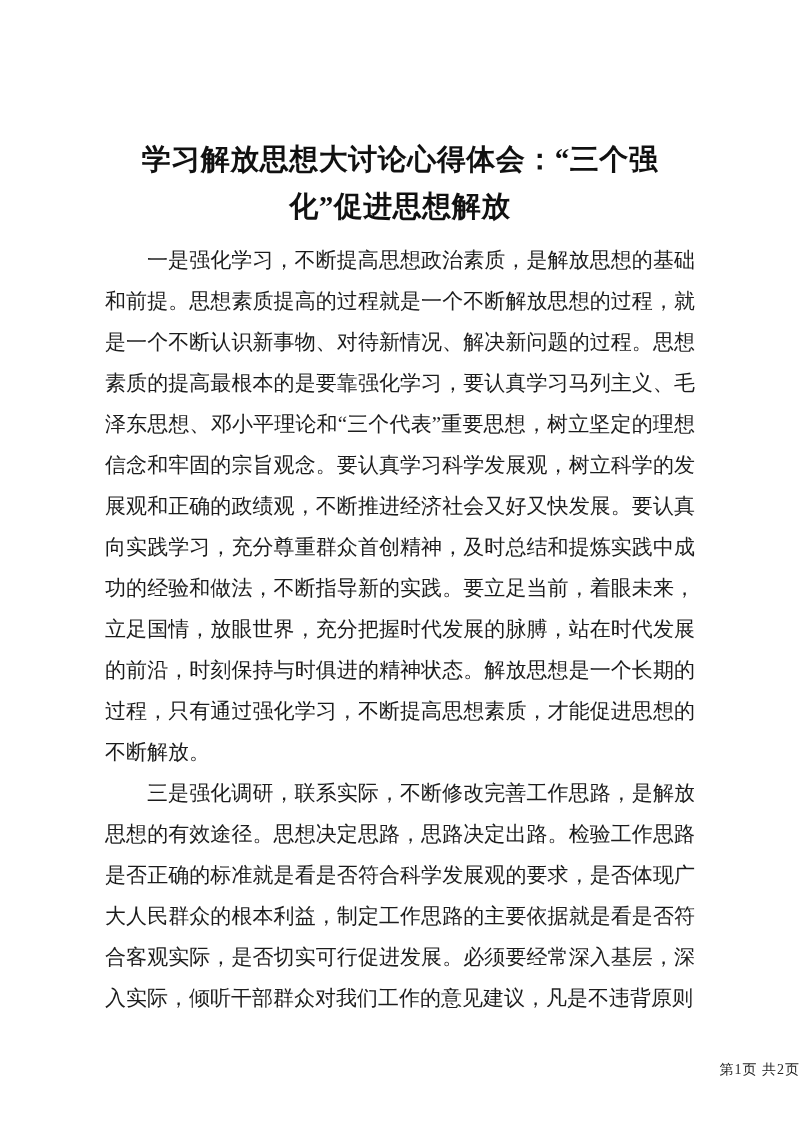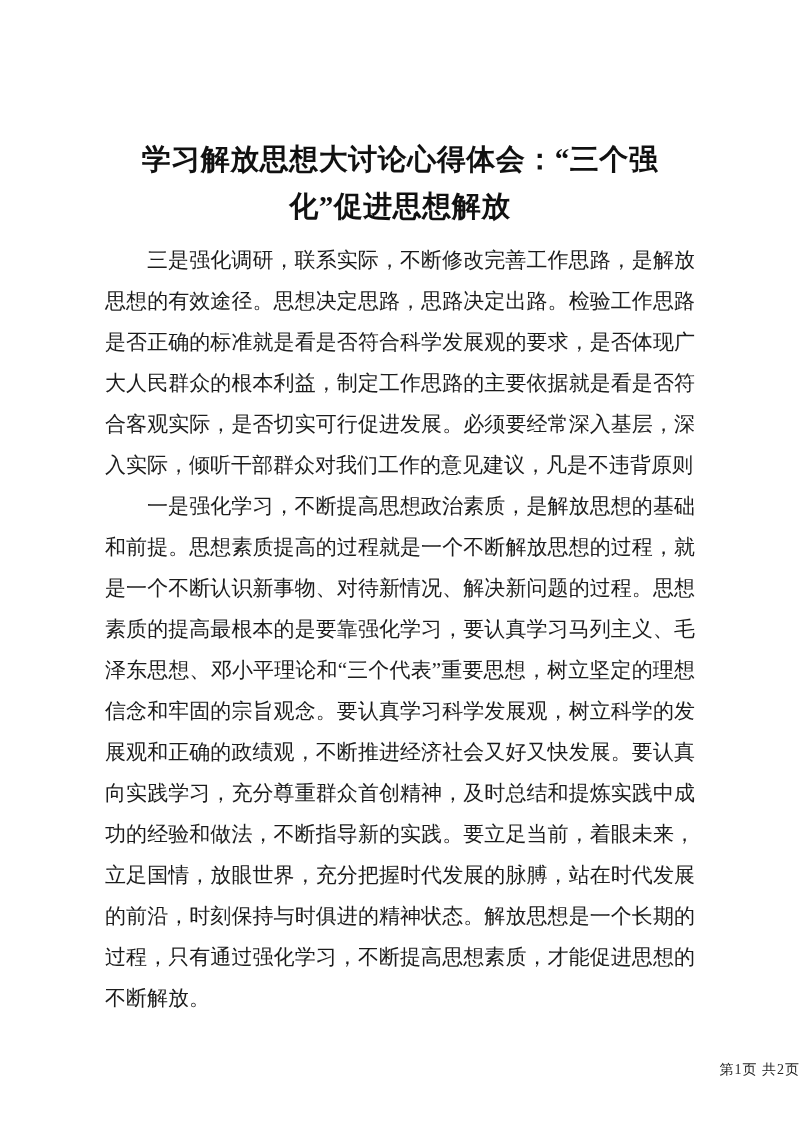--- a/index.html
+++ b/index.html
@@ -52,20 +52,20 @@
     letter-spacing: 1px;
   }
 </style>
 </head>
 <body>
 
 <div class="doc-page">
   <h1 class="doc-title">学习解放思想大讨论心得体会：“三个强化”促进思想解放</h1>
 
   <div class="doc-body">
+      <p class="para">一是强化学习，不断提高思想政治素质，是解放思想的基础和前提。思想素质提高的过程就是一个不断解放思想的过程，就是一个不断认识新事物、对待新情况、解决新问题的过程。思想素质的提高最根本的是要靠强化学习，要认真学习马列主义、毛泽东思想、邓小平理论和“三个代表”重要思想，树立坚定的理想信念和牢固的宗旨观念。要认真学习科学发展观，树立科学的发展观和正确的政绩观，不断推进经济社会又好又快发展。要认真向实践学习，充分尊重群众首创精神，及时总结和提炼实践中成功的经验和做法，不断指导新的实践。要立足当前，着眼未来，立足国情，放眼世界，充分把握时代发展的脉膊，站在时代发展的前沿，时刻保持与时俱进的精神状态。解放思想是一个长期的过程，只有通过强化学习，不断提高思想素质，才能促进思想的不断解放。</p>
       <p class="para">三是强化调研，联系实际，不断修改完善工作思路，是解放思想的有效途径。思想决定思路，思路决定出路。检验工作思路是否正确的标准就是看是否符合科学发展观的要求，是否体现广大人民群众的根本利益，制定工作思路的主要依据就是看是否符合客观实际，是否切实可行促进发展。必须要经常深入基层，深入实际，倾听干部群众对我们工作的意见建议，凡是不违背原则</p>
-      <p class="para">一是强化学习，不断提高思想政治素质，是解放思想的基础和前提。思想素质提高的过程就是一个不断解放思想的过程，就是一个不断认识新事物、对待新情况、解决新问题的过程。思想素质的提高最根本的是要靠强化学习，要认真学习马列主义、毛泽东思想、邓小平理论和“三个代表”重要思想，树立坚定的理想信念和牢固的宗旨观念。要认真学习科学发展观，树立科学的发展观和正确的政绩观，不断推进经济社会又好又快发展。要认真向实践学习，充分尊重群众首创精神，及时总结和提炼实践中成功的经验和做法，不断指导新的实践。要立足当前，着眼未来，立足国情，放眼世界，充分把握时代发展的脉膊，站在时代发展的前沿，时刻保持与时俱进的精神状态。解放思想是一个长期的过程，只有通过强化学习，不断提高思想素质，才能促进思想的不断解放。</p>
     </div>
 
   <div class="doc-footer">
     <span>第1页 共2页</span>
   </div>
 </div>
 
 </body></html>

